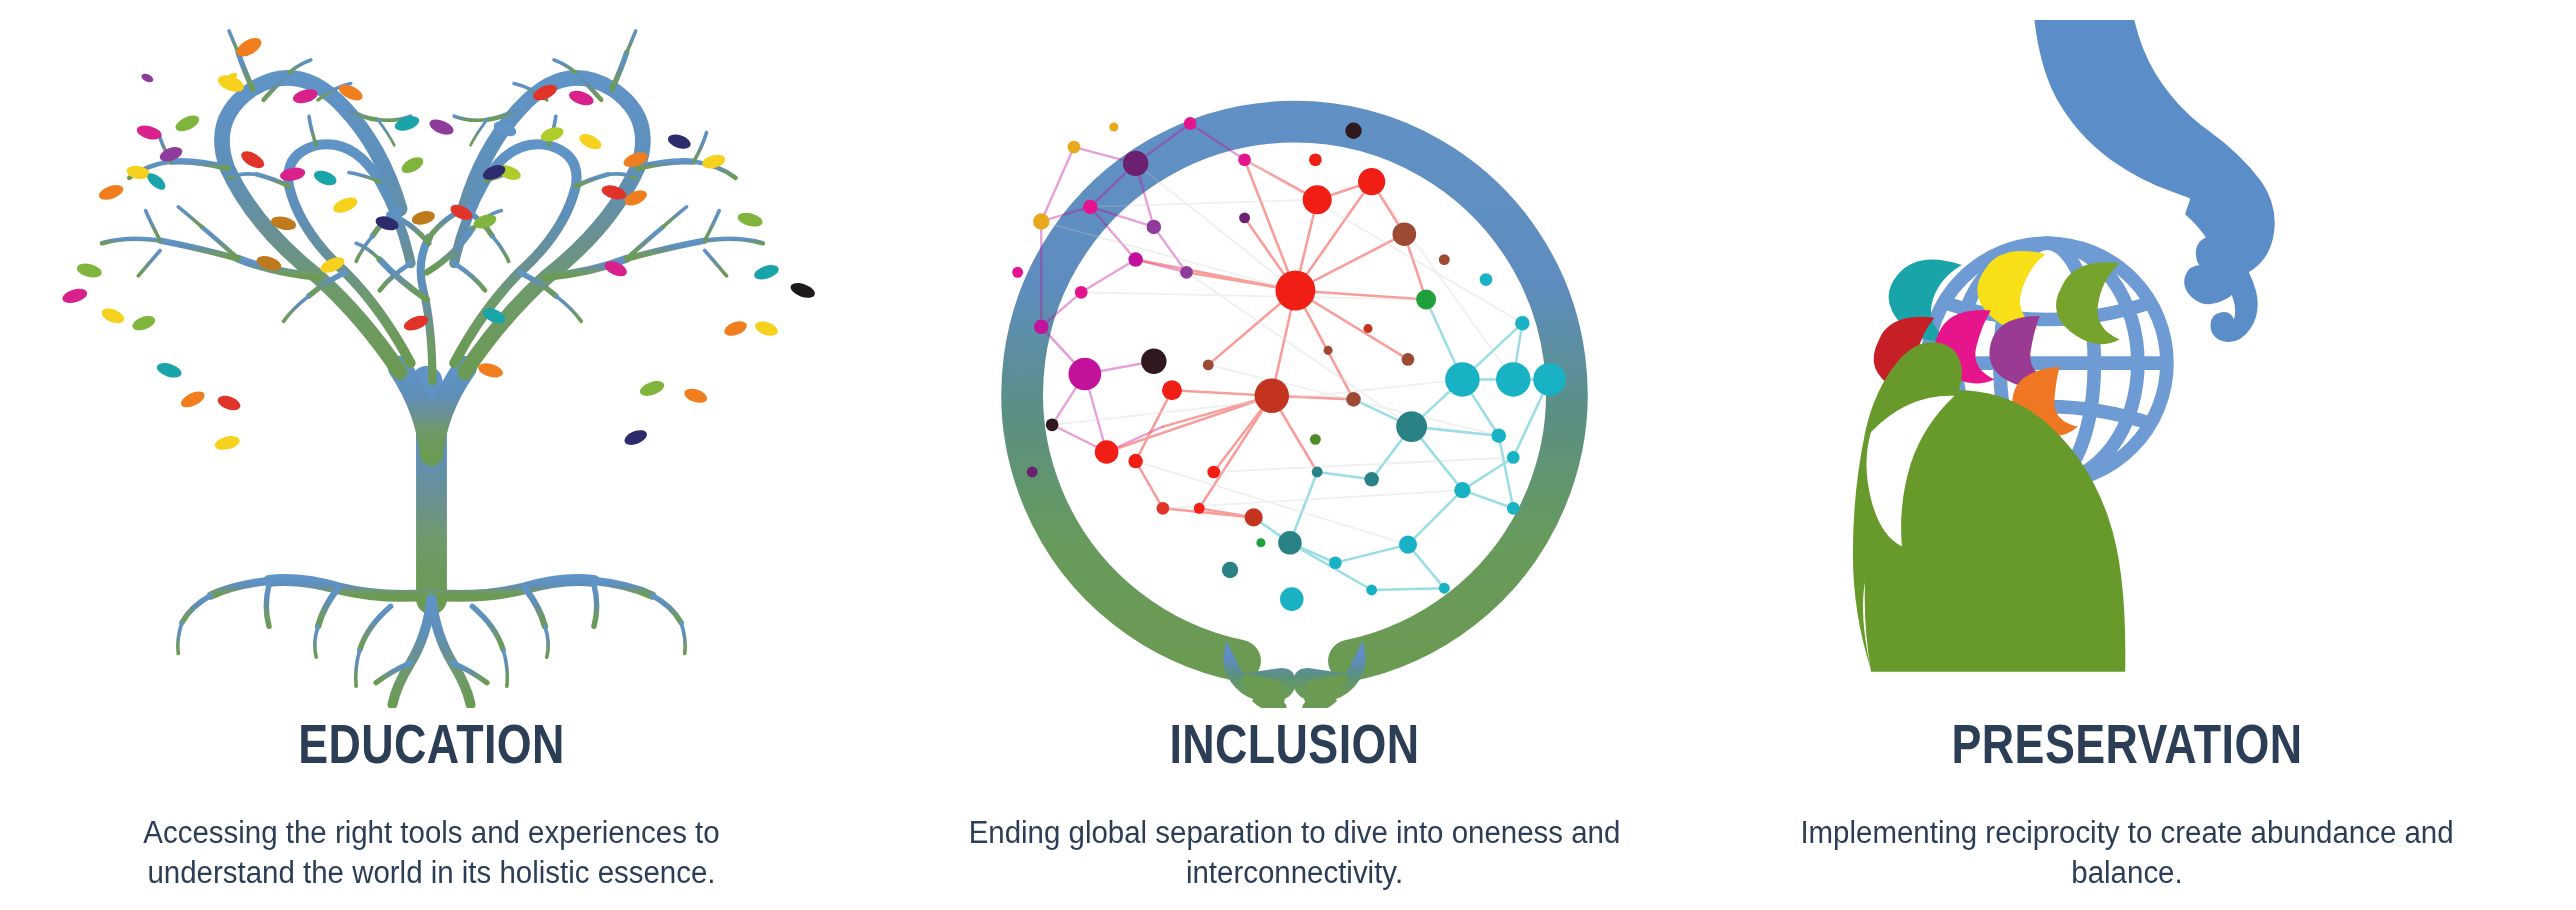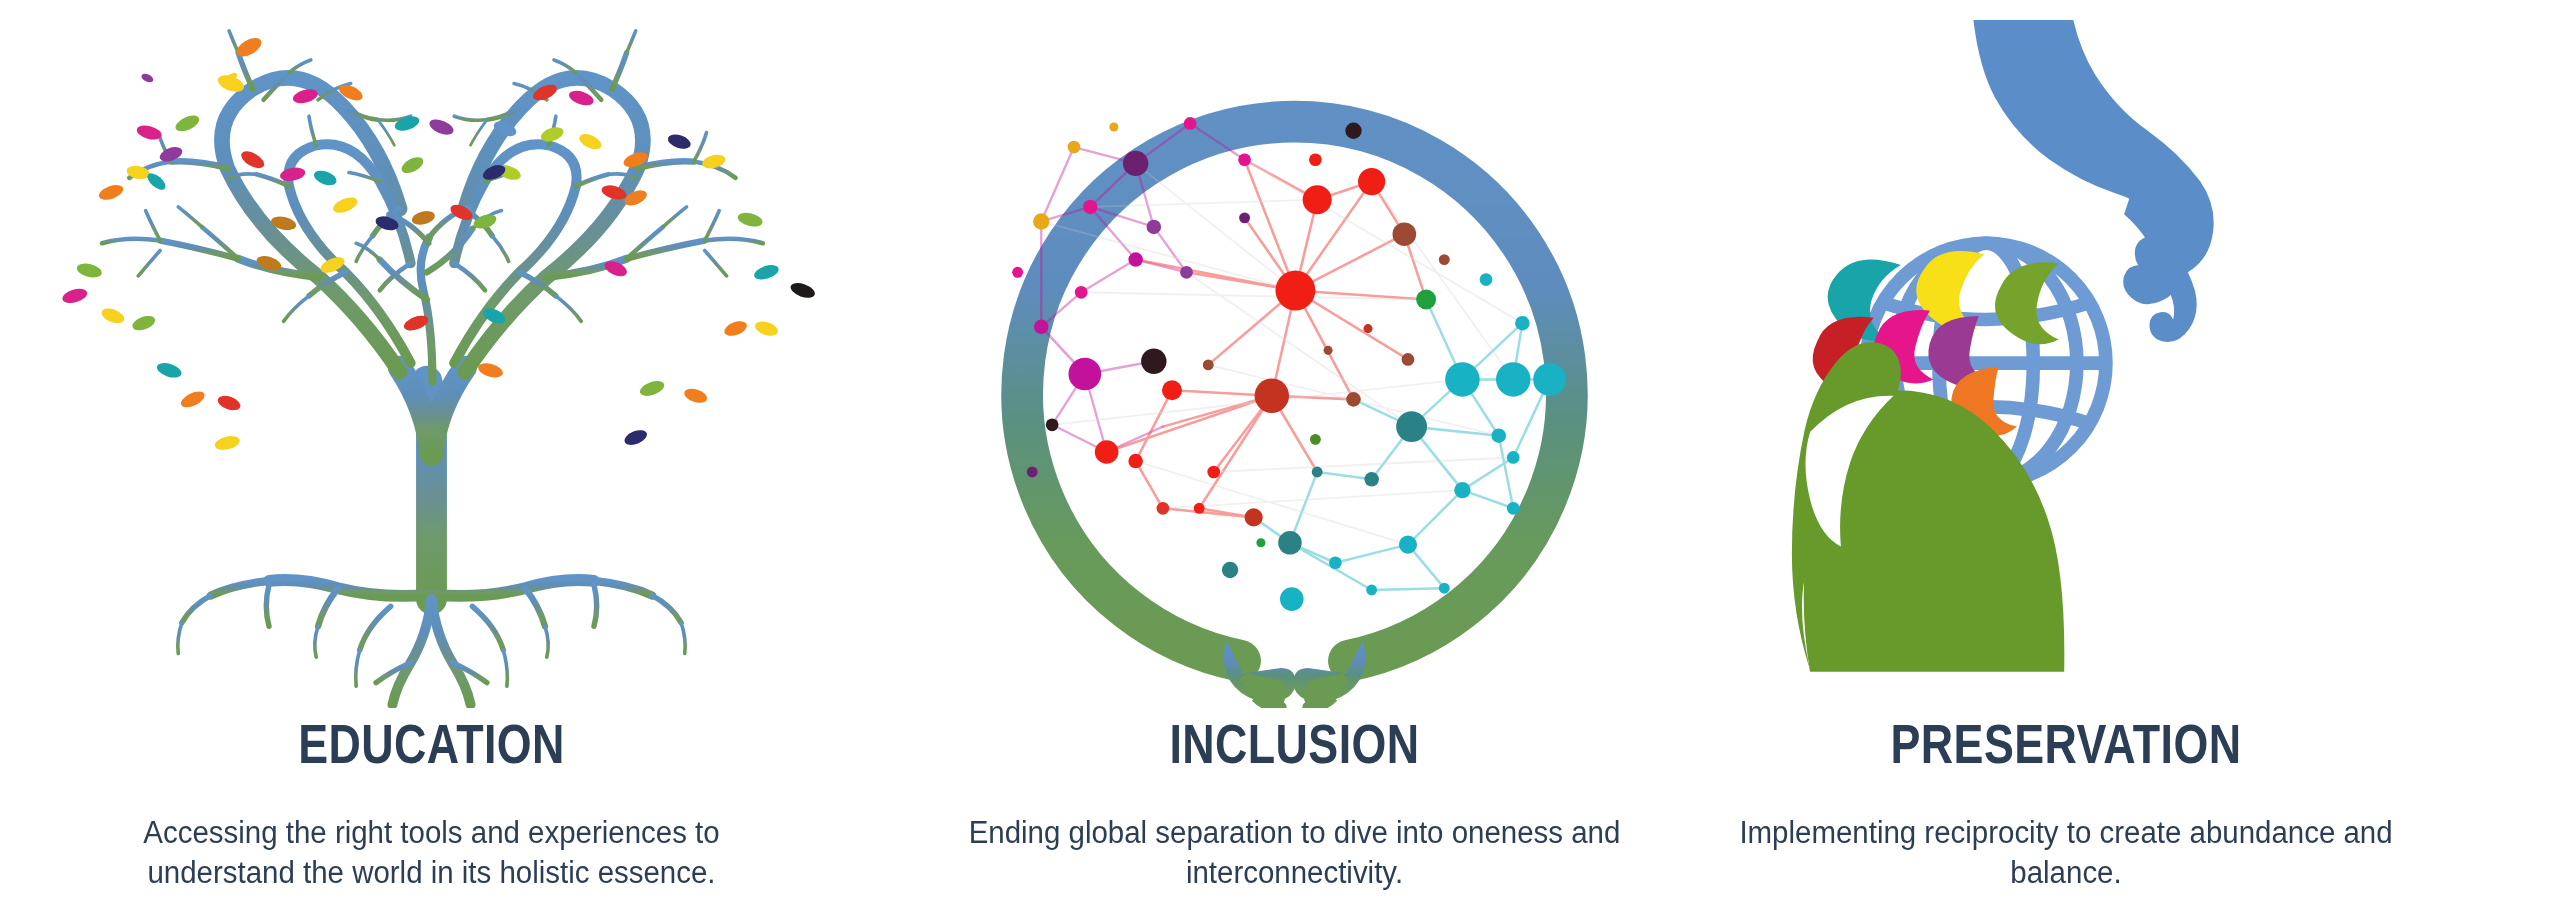--- a/index.html
+++ b/index.html
@@ -7,21 +7,21 @@
   body {
     width:2576px; height:910px;
     font-family:"Liberation Sans", sans-serif;
     overflow:hidden; position:relative;
   }
   .board { position:relative; width:2576px; height:910px; background:#fff; }
 
   .col { position:absolute; top:0; height:910px; }
   .col-1 { left:0;    width:863px; }
   .col-2 { left:863px; width:863px; }
-  .col-3 { left:1632px; width:868px; }
+  .col-3 { left:1693px; width:868px; }
 
   .art { position:absolute; left:0; top:0; width:100%; height:708px; }
   .art svg { display:block; width:100%; height:100%; }
 
   .title {
     position:absolute; left:0; width:100%; top:716px;
     text-align:center;
     font-family:"Liberation Sans Narrow","Liberation Sans",sans-serif;
     font-weight:700;
     font-size:56px;

